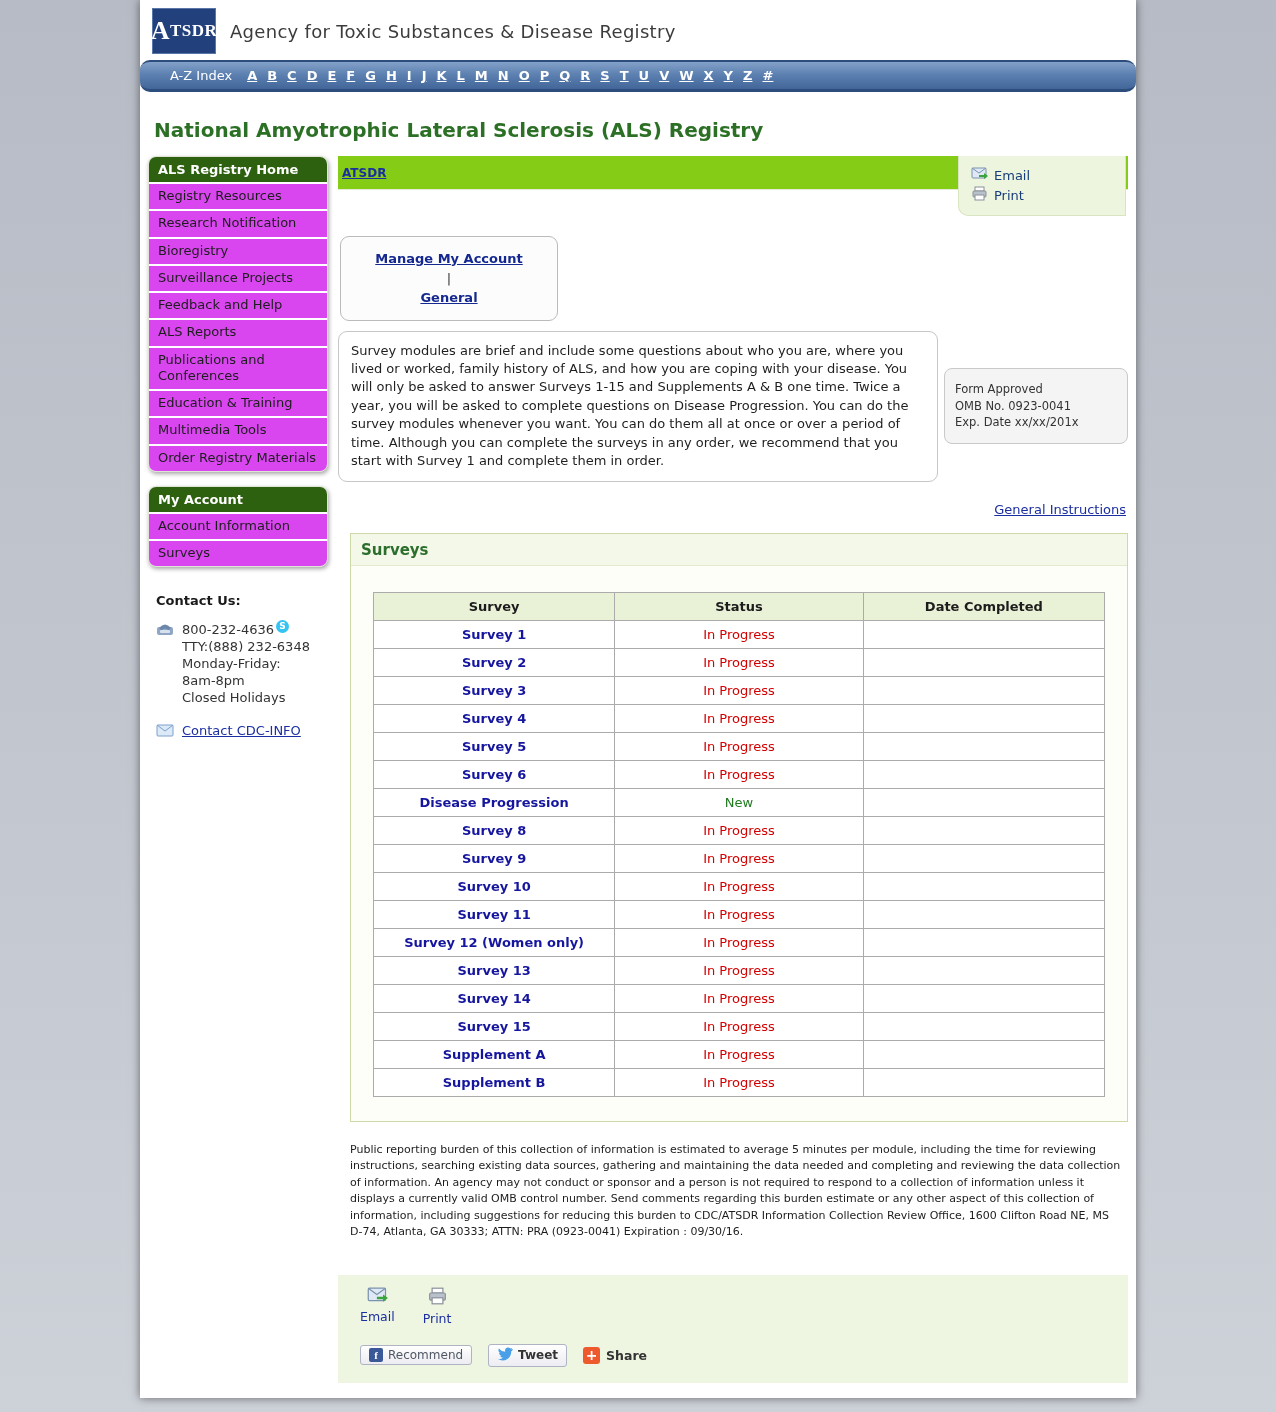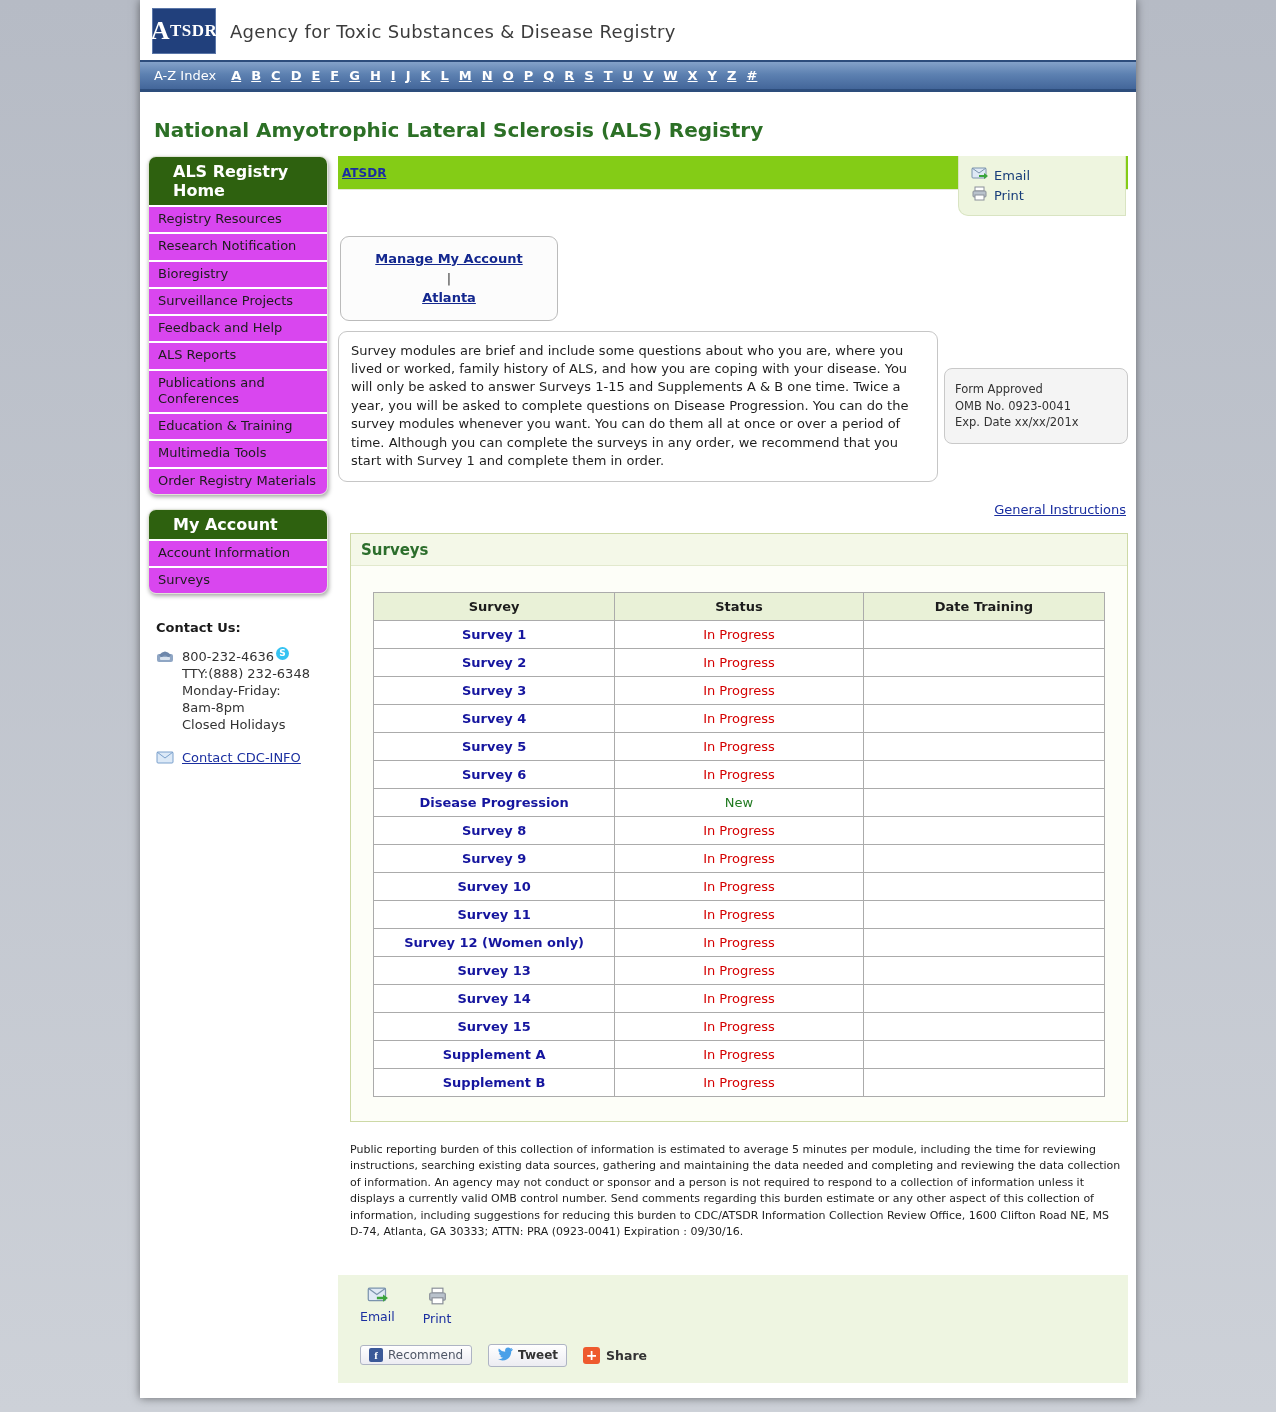--- a/index.html
+++ b/index.html
@@ -22,38 +22,38 @@
     width:64px; height:46px; display:flex; align-items:center; justify-content:center;
     font-family:"Liberation Serif", serif; font-weight:bold; letter-spacing:.5px;
   }
   .logo-box .big-a { font-size:26px; }
   .logo-box .rest { font-size:17px; }
   .agency-name { font-size:18px; color:#3c3c3c; margin-left:14px; letter-spacing:.3px; }
   
   .az-bar {
     background:linear-gradient(#84a2c9,#5d81b1 45%,#43669a);
     border-top:2px solid #2d4d7c; border-bottom:3px solid #2d4d7c;
-    padding:6px 14px; color:#fff; white-space:nowrap;
+    padding:6px 30px; color:#fff; white-space:nowrap;border-radius:10px;
   }
   .az-label { font-size:13px; margin-right:10px; }
   .az-letter { color:#fff; font-weight:bold; text-decoration:underline; margin:0 5px; font-size:13px; cursor:pointer; }
   
   .page-title { color:#2c7026; font-size:20px; font-weight:bold; padding:26px 12px 14px 14px; }
   
   .columns { display:flex; align-items:flex-start; padding:0 6px 0 4px; }
   .sidebar { width:184px; flex:0 0 184px; padding-left:4px; }
   .maincol { flex:1; margin-left:10px; min-width:0; padding-right:2px; }
   
   .nav-box {
     border-radius:8px; overflow:hidden; margin-bottom:14px;
     box-shadow:1px 2px 4px rgba(0,0,0,.35); border:1px solid #dfe4d6; background:#fff;
   }
   .nav-header {
-    background:#2e610f; color:#fff; font-weight:bold; font-size:16px;
-    padding:5px 24px; cursor:pointer;
+    background:#2e610f; color:#fff; font-weight:bold; font-size:13px;
+    padding:5px 9px; cursor:pointer;
   }
   .nav-box ul { list-style:none; }
   .nav-box li {
     background:#d946ef; color:#1d1d1d; padding:4px 9px 5px 9px;
     border-top:2px solid #fff; cursor:pointer; line-height:1.25;
   }
   
   .contact { padding:12px 4px 0 8px; }
   .contact-heading { font-weight:bold; color:#1a1a1a; margin-bottom:12px; }
   .contact-item { display:flex; margin-bottom:16px; }
@@ -233,21 +233,21 @@
                 </svg>
             </span>
             <span class="lbl">Print</span>
           </div>
         </div>
       </div>
 
       <div class="account-box">
         <a>Manage My Account</a>
         <div class="sep">|</div>
-        <a>Atlanta</a>
+        <a>General</a>
       </div>
 
       <div class="intro-row">
         <div class="intro-box">Survey modules are brief and include some questions about who you are, where you lived or worked, family history of ALS, and how you are coping with your disease. You will only be asked to answer Surveys 1-15 and Supplements A &amp; B one time. Twice a year, you will be asked to complete questions on Disease Progression. You can do the survey modules whenever you want. You can do them all at once or over a period of time. Although you can complete the surveys in any order, we recommend that you start with Survey 1 and complete them in order.</div>
         <div class="omb-box">
           <div>Form Approved</div>
           <div>OMB No. 0923-0041</div>
           <div>Exp. Date xx/xx/201x</div>
         </div>
       </div>
@@ -262,21 +262,21 @@
           <table class="surveys">
             <colgroup>
                 <col class="c1">
                 <col class="c2">
                 <col class="c3">
               </colgroup>
             <thead>
                 <tr id="surveys-head">
                   <th>Survey</th>
                   <th>Status</th>
-                  <th>Date Training</th>
+                  <th>Date Completed</th>
                 </tr>
               </thead>
             <tbody id="surveys-body">
                 <tr>
                   <td class="survey-cell"><a>Survey 1</a></td>
                   <td><span class="status-in-progress">In Progress</span></td>
                   <td></td>
                 </tr>
                 <tr>
                   <td class="survey-cell"><a>Survey 2</a></td>

